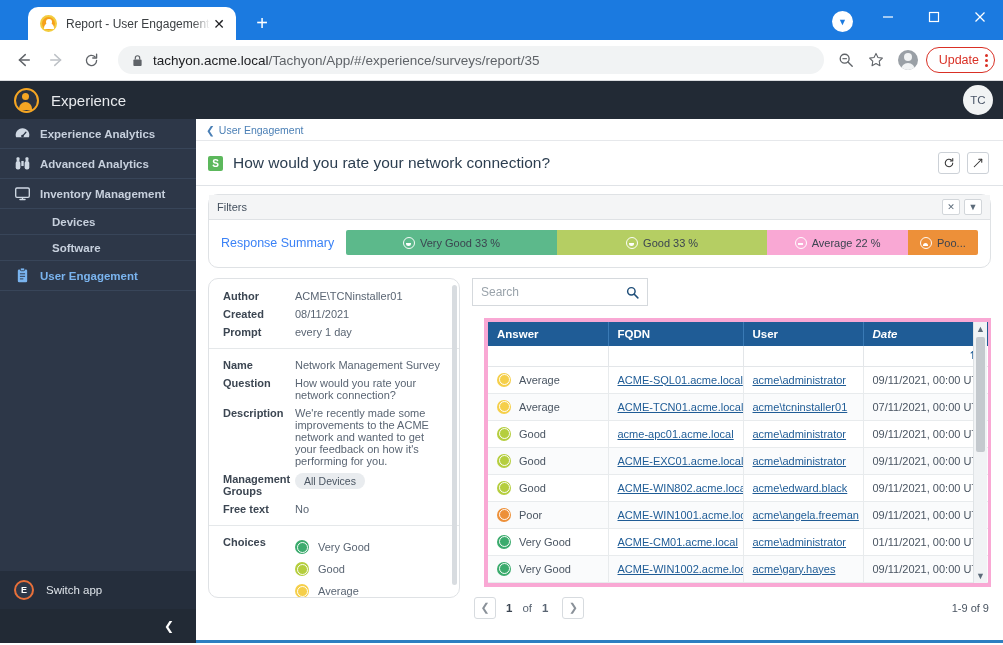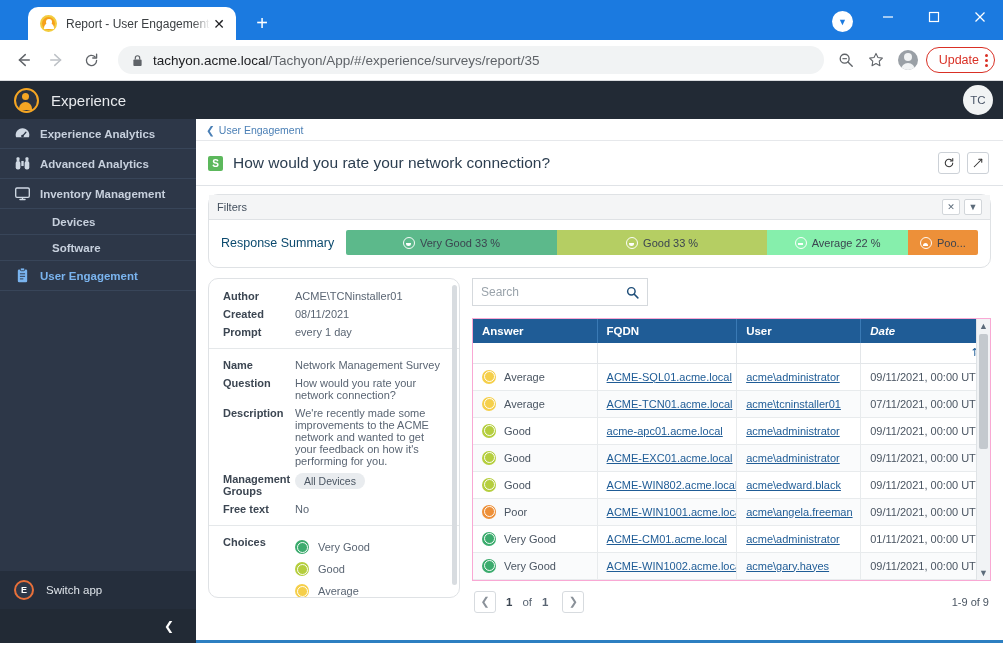--- a/index.html
+++ b/index.html
@@ -199,21 +199,21 @@
     font-size: 11px; color:#44505e;
   }
   .panel-head-actions { margin-left:auto; display:flex; gap:4px; }
   .mini-btn {
     width:18px;height:16px;border:1px solid #d2d6da;border-radius:2px;
     background:#fff;display:flex;align-items:center;justify-content:center;
     font-size:9px;color:#5c6b7a;
   }
 
   .filters-body { padding: 10px 12px 12px 12px; display:flex; align-items:center; }
-  .resp-label { font-size: 12.5px; color:#0c4a6e; margin-right: 12px; white-space:nowrap; }
+  .resp-label { font-size: 12.5px; color:#3b82f6; margin-right: 12px; white-space:nowrap; }
   .resp-bar { flex: 1; height: 25px; display:flex; border-radius: 2px; overflow:hidden; }
   .resp-seg {
     display:flex; align-items:center; justify-content:center; gap:5px;
     font-size: 11px; color:#3b4450; overflow:hidden; white-space:nowrap;
   }
   .smiley {
     width:12px;height:12px;border-radius:50%;
     border:1.5px solid rgba(255,255,255,0.95); flex:0 0 auto;
     position:relative;
   }
@@ -258,21 +258,21 @@
     width: 176px; height: 28px; border: 1px solid #d5d9dd;
     display:flex; align-items:center; padding: 0 8px; background:#fff;
   }
   .search-input {
     flex:1; border:none; outline:none; font-size: 12px;
     color:#495057; font-family:"Liberation Sans", sans-serif; min-width:0;
   }
   .search-input::placeholder { color:#9aa3ab; }
   .search-ico { color:#1f4e79; font-size: 13px; display:flex; align-items:center; }
 
-  .table-wrap { margin-top: 12px; border: 1px solid #f9a8d4; position:relative; }
+  .table-wrap { margin-top: 12px; border: 4px solid #f9a8d4; position:relative;margin-left:12px; }
   table { width: 100%; border-collapse: collapse; table-layout: fixed; }
   thead th {
     background: #1f5c96; color:#fff; font-size: 11.5px; text-align:left;
     padding: 6px 9px; font-weight: bold;
     border-right: 1px solid #3a7ab5;
   }
   thead th:last-child { border-right:none;font-style:italic; }
   .filt-row td {
     height: 20px; border-right:1px solid #e3e6e9; border-bottom:1px solid #e3e6e9;
     background:#fff; padding: 0 9px;
@@ -505,21 +505,21 @@
           <span class="resp-label">Response Summary</span>
           <div class="resp-bar">
             <div class="resp-seg" style="flex:33; background:#5cb98b;">
               <span class="smiley"></span>
               <span>Very Good 33 %</span>
             </div>
             <div class="resp-seg" style="flex:33; background:#b5ce63;">
               <span class="smiley"></span>
               <span>Good 33 %</span>
             </div>
-            <div class="resp-seg" style="flex:22; background:#86efac;">
+            <div class="resp-seg" style="flex:22; background:#f9a8d4;">
               <span class="smiley flat"></span>
               <span>Average 22 %</span>
             </div>
             <div class="resp-seg" style="flex:11; background:#ed9039;">
               <span class="smiley sad"></span>
               <span>Poo...</span>
             </div>
           </div>
         </div>
       </div>

